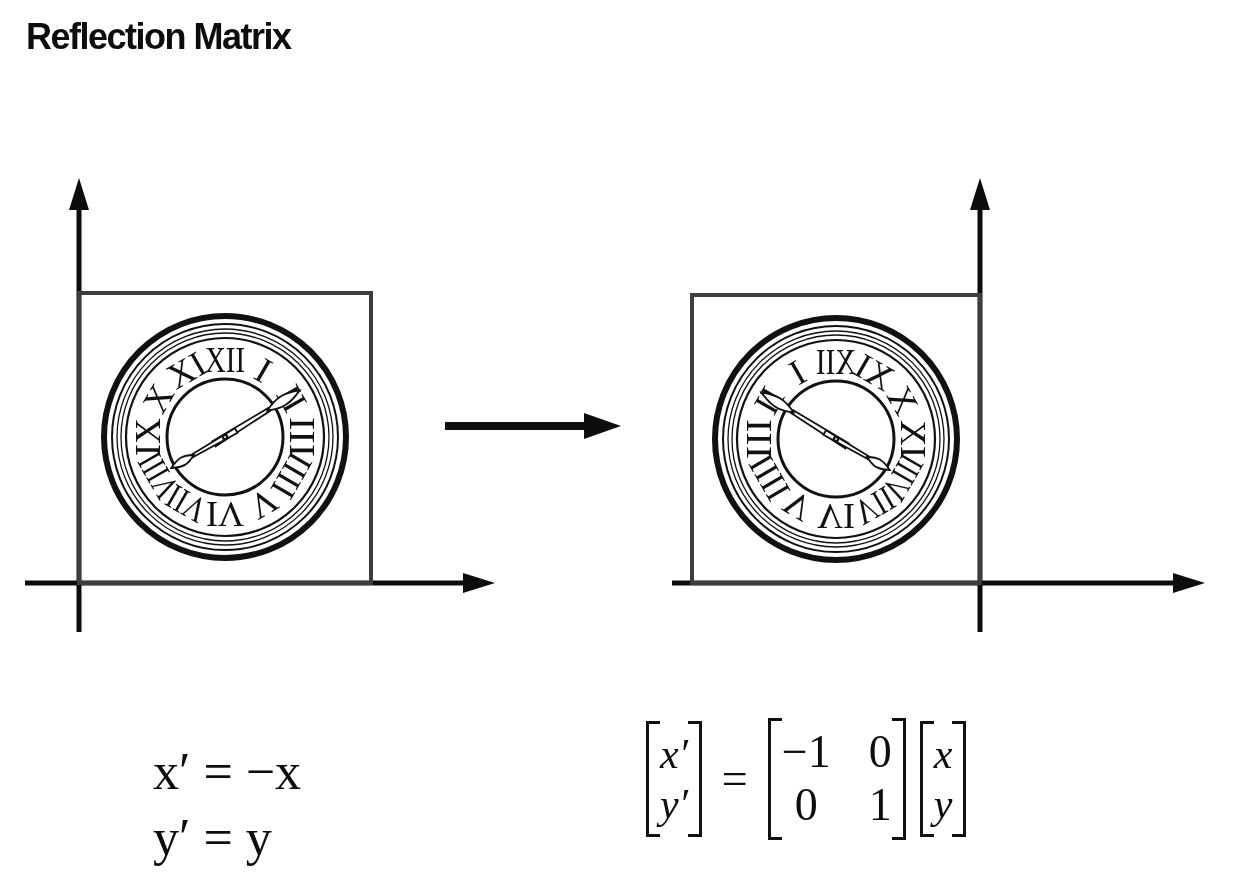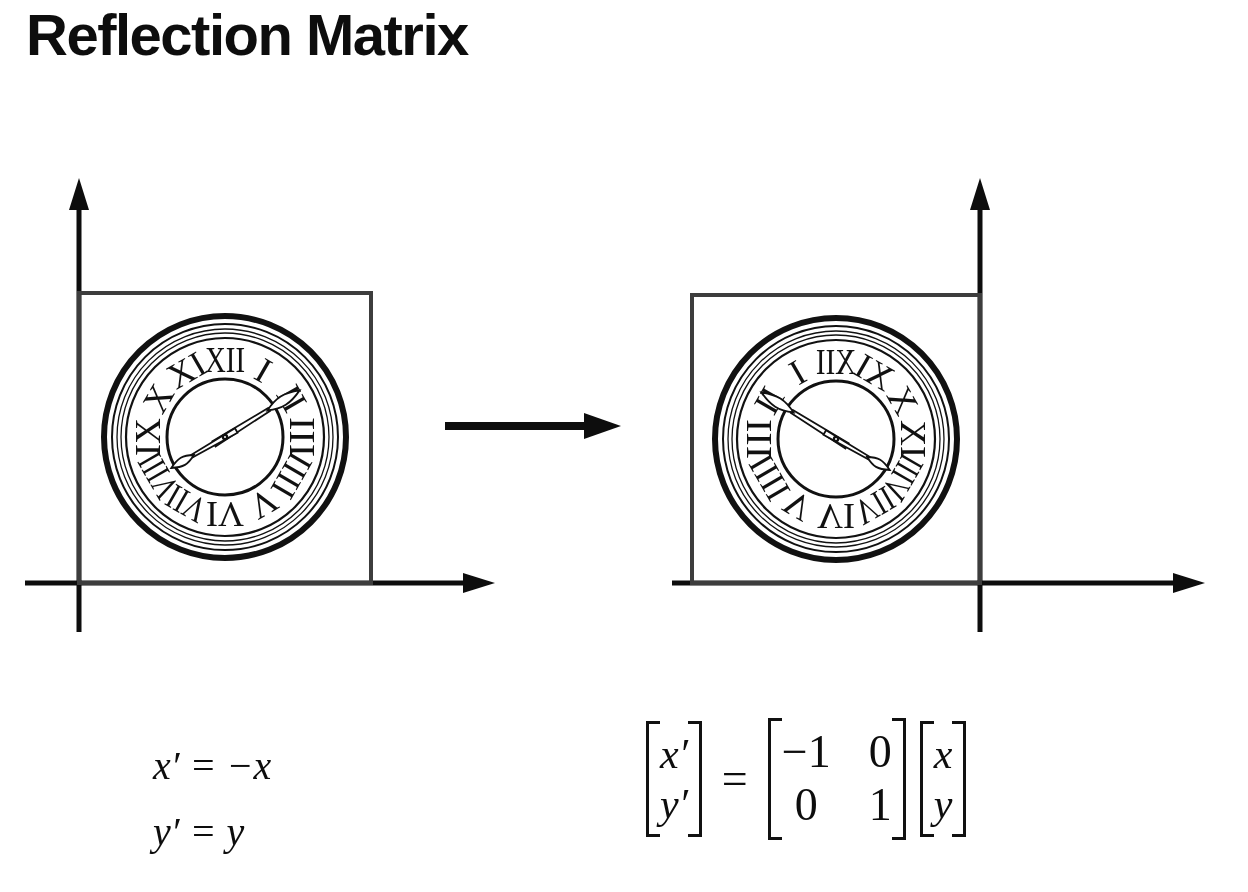--- a/index.html
+++ b/index.html
@@ -1,26 +1,26 @@
 <!DOCTYPE html>
 <html><head>
 <meta charset="utf-8">
 <style>
   html,body{margin:0;padding:0;background:#fff;}
   #stage{position:relative;width:1248px;height:892px;background:#fff;overflow:hidden;
          font-family:"Liberation Sans",sans-serif;color:#111;}
-  .title{position:absolute;left:26px;top:1px;font-size:58px;font-weight:800;
+  .title{position:absolute;left:26px;top:16px;font-size:36px;font-weight:800;
          letter-spacing:-1.5px;color:#0d0d0d;}
   svg{position:absolute;overflow:visible;}
   .axis{stroke:#0d0d0d;stroke-width:5;fill:none;}
   .ah{fill:#0d0d0d;stroke:none;}
   .sq{fill:none;stroke:#3d3d3d;stroke-width:4;}
   .caption{position:absolute;left:92px;top:687px;font-size:26px;color:#000;}
   .eq{position:absolute;left:153px;font-family:"Liberation Serif",serif;
-      font-style:italic;font-size:40px;color:#0d0d0d;}
+      font-size:52px;color:#0d0d0d;}
   #eq-x{top:742px;} #eq-y{top:808px;}
   .matrix-eq{position:absolute;left:646px;top:718px;display:flex;align-items:center;
              gap:14px;color:#0d0d0d;}
   .bk{position:relative;display:flex;flex-direction:column;justify-content:center;
       align-items:center;padding:8px 14px;}
   .bk::before{content:"";position:absolute;top:0;bottom:0;left:0;width:11px;
       border-top:3.5px solid #111;border-bottom:3.5px solid #111;border-left:3.5px solid #111;}
   .bk::after{content:"";position:absolute;top:0;bottom:0;right:0;width:11px;
       border-top:3.5px solid #111;border-bottom:3.5px solid #111;border-right:3.5px solid #111;}
   .vec{font-family:"Liberation Serif",serif;font-style:italic;font-size:42px;line-height:1.2;}

